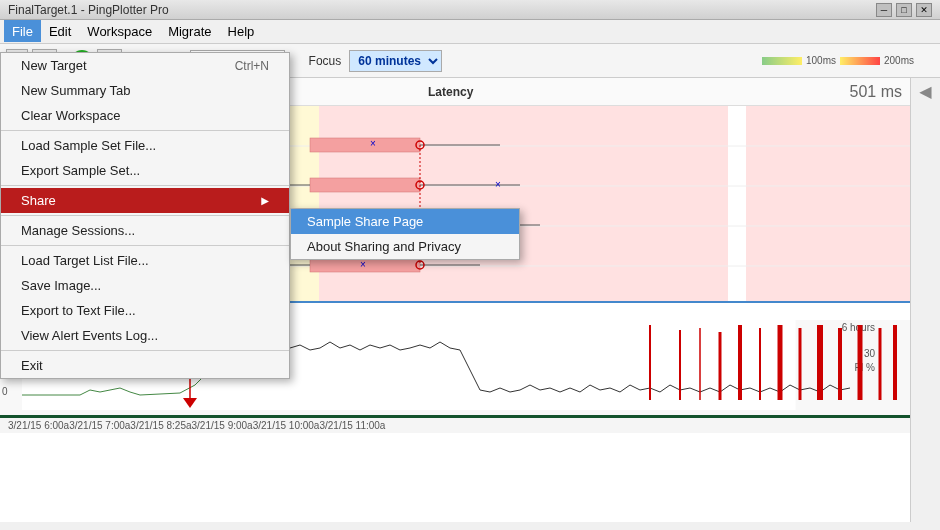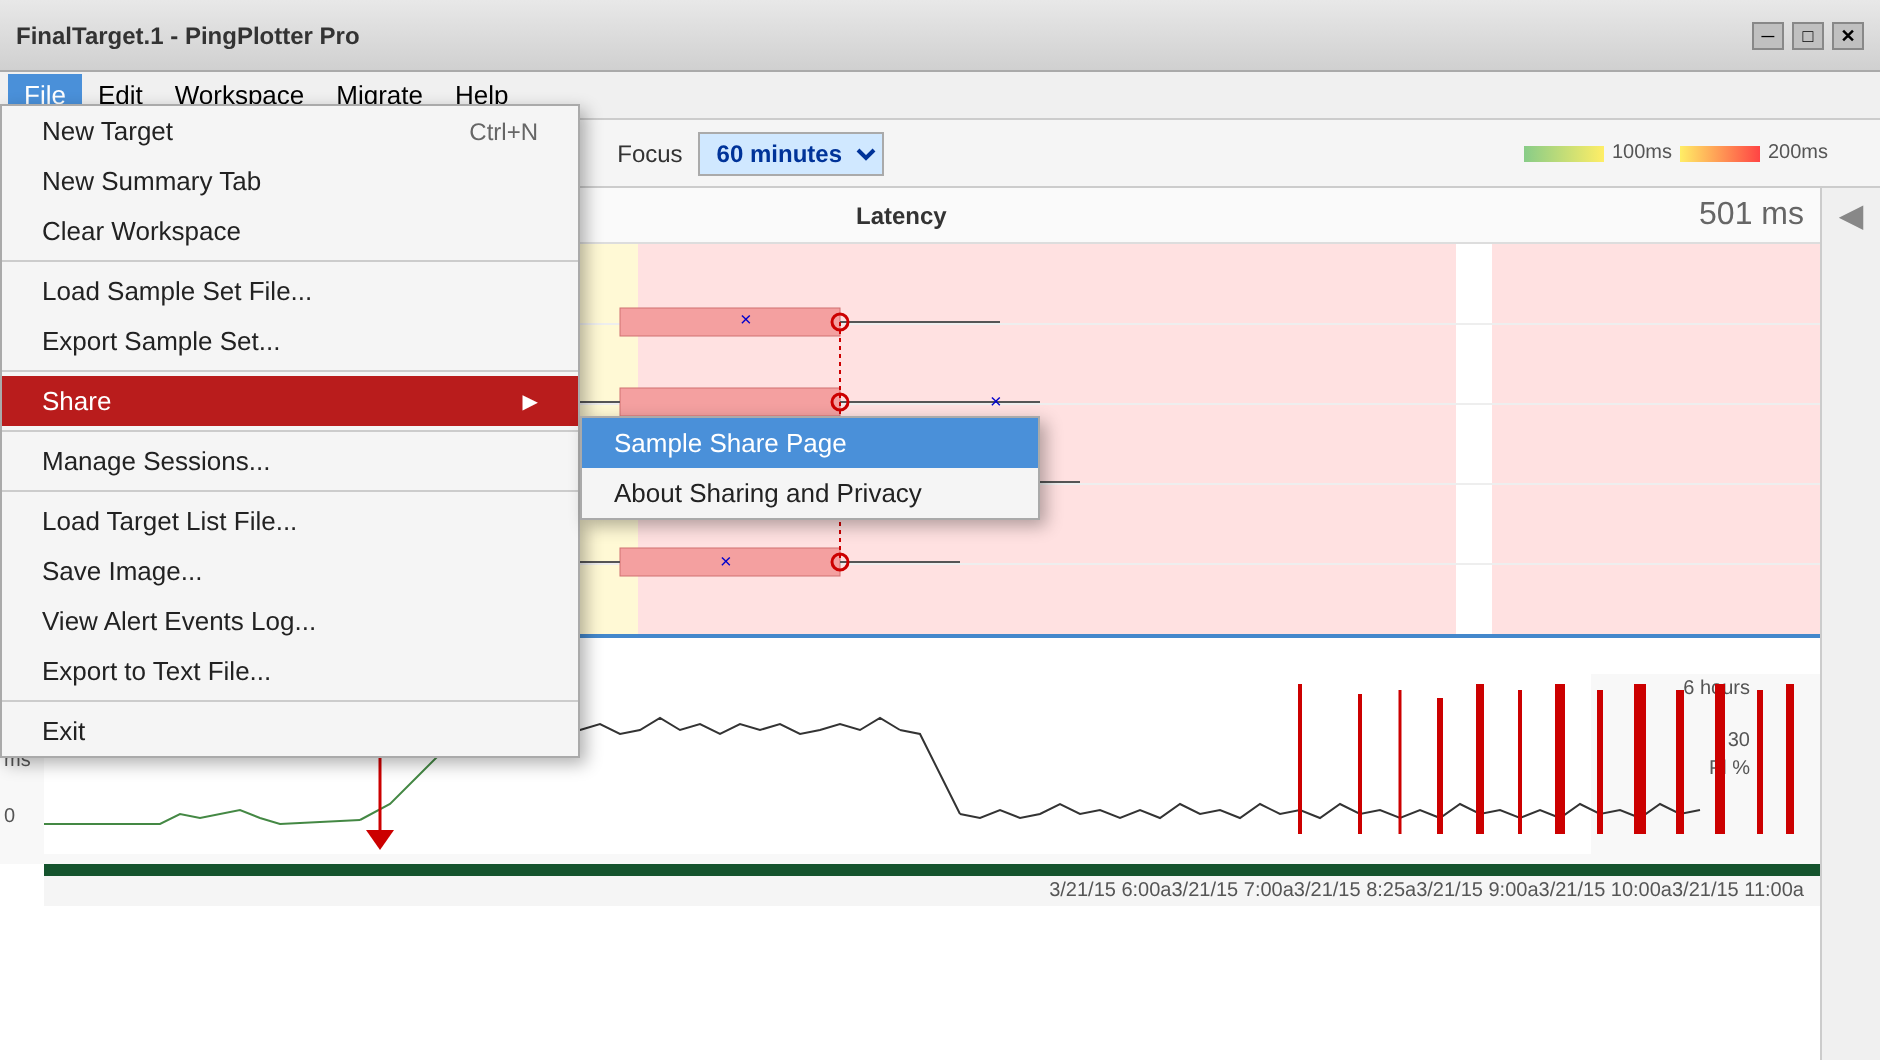--- a/index.html
+++ b/index.html
@@ -8,28 +8,27 @@
       height: 530px;
       overflow: hidden;
       font-family: 'Segoe UI', Arial, sans-serif;
       font-size: 13px;
       background: #f0f0f0;
       position: relative;
     }
 
     
     .title-bar {
-      height: 36px;
+      height: 20px;
       background: linear-gradient(to bottom, #e8e8e8, #d0d0d0);
       border-bottom: 1px solid #aaa;
       display: flex;
       align-items: center;
       padding: 0 8px;
       position: relative;
-      font-weight: bold;
     }
     .title-bar-text {
       font-size: 12px;
       color: #333;
     }
     .title-bar-controls {
       position: absolute;
       right: 8px;
       display: flex;
       gap: 4px;
@@ -45,21 +44,21 @@
       line-height: 12px;
       cursor: pointer;
     }
 
     
     .menu-bar {
       height: 24px;
       background: #f0f0f0;
       border-bottom: 1px solid #ccc;
       display: flex;
-      align-items: center;
+      align-items: flex-start;
       padding: 0 4px;
       position: relative;
       z-index: 100;
     }
     .menu-item {
       padding: 2px 8px;
       cursor: pointer;
       font-size: 13px;
       color: #000000;
       height: 22px;
@@ -198,27 +197,26 @@
       width: 100%;
       height: 100px;
       background: #f8f8f8;
       position: relative;
       overflow: hidden;
     }
 
     
     .xaxis {
       display: flex;
-      justify-content: flex-end;
+      justify-content: flex-start;
       padding: 2px 8px;
       font-size: 10px;
       color: #555;
       background: #f5f5f5;
-      border-top: 6px solid #14532d;
-      margin-left: 22px;
+      border-top: 3px solid #14532d;
     }
 
     
     .right-sidebar {
       width: 30px;
       background: #f0f0f0;
       border-left: 1px solid #ccc;
       display: flex;
       flex-direction: column;
       align-items: center;
@@ -504,24 +502,24 @@
     <span>Manage Sessions...</span>
   </div>
   <div class="dropdown-separator"></div>
   <div class="dropdown-item">
     <span>Load Target List File...</span>
   </div>
   <div class="dropdown-item">
     <span>Save Image...</span>
   </div>
   <div class="dropdown-item">
+    <span>Export to Text File...</span>
+  </div>
+  <div class="dropdown-item">
     <span>View Alert Events Log...</span>
-  </div>
-  <div class="dropdown-item">
-    <span>Export to Text File...</span>
   </div>
   <div class="dropdown-separator"></div>
   <div class="dropdown-item">
     <span>Exit</span>
   </div>
 </div>
 
 <div class="submenu">
   <div class="submenu-item highlighted">
     <span>Sample Share Page</span>

